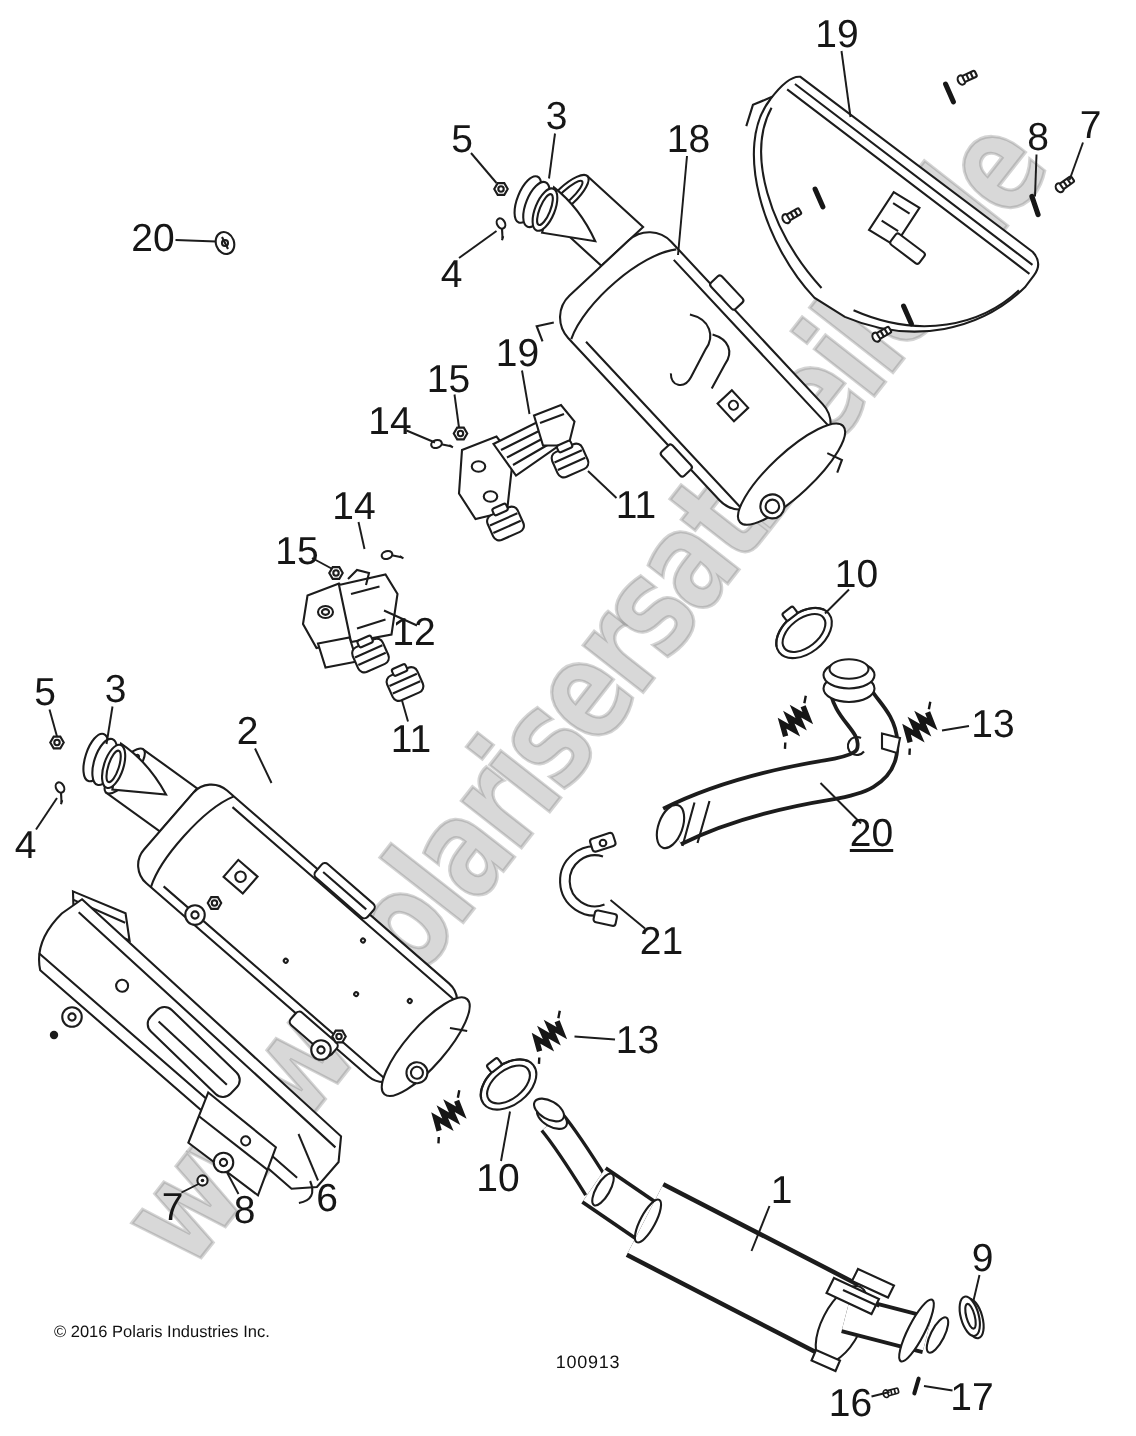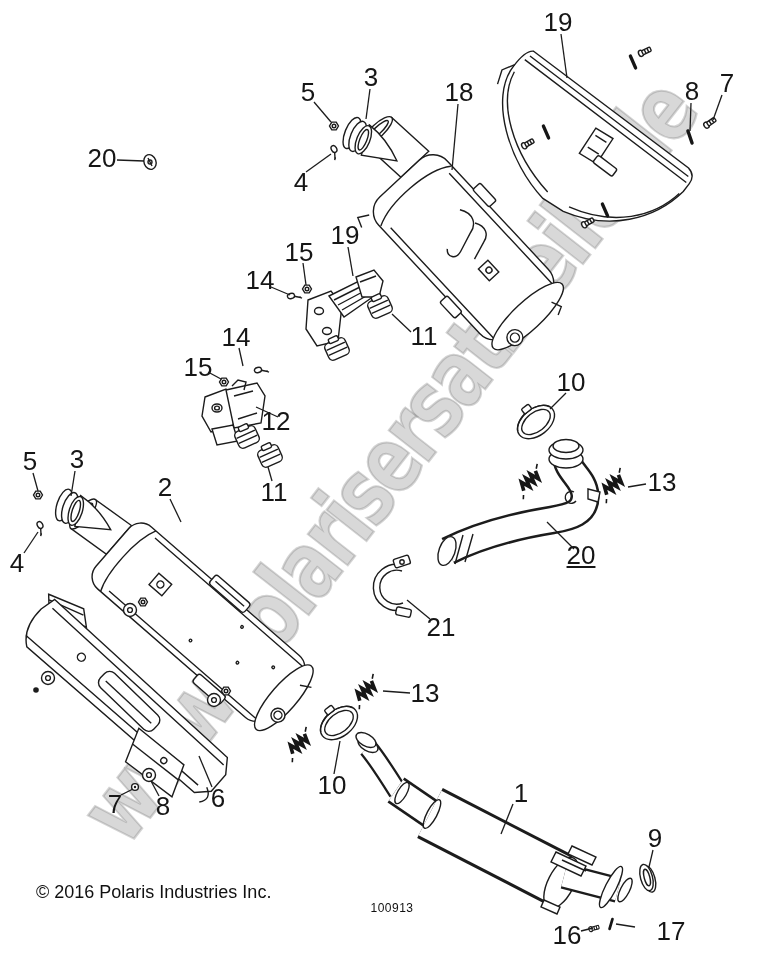--- a/index.html
+++ b/index.html
@@ -10,21 +10,21 @@
              font-family:"DejaVu Sans",sans-serif;font-weight:bold;
              font-size:70px;letter-spacing:-4px;
              color:rgba(158,158,158,0.40);
              -webkit-text-stroke:1.8px rgba(120,120,120,0.32);
              z-index:1;pointer-events:none;}
   svg.art{position:absolute;left:0;top:0;z-index:2;}
   svg.leaders{position:absolute;left:0;top:0;z-index:3;pointer-events:none;}
   svg.leaders line{stroke:#1c1c1c;stroke-width:1.3;}
   .callout{position:absolute;transform:translate(-50%,-50%);z-index:4;
            font-size:26px;color:#161616;line-height:1;}
-  .copyright{position:absolute;left:36px;top:882px;font-size:18px;color:#111;z-index:5;}
+  .copyright{position:absolute;left:36px;top:882px;font-size:11px;color:#111;z-index:5;}
   .partnum{position:absolute;left:392px;top:908px;transform:translate(-50%,-50%);
            font-size:12px;color:#111;letter-spacing:0.5px;z-index:5;}
   .ln{fill:none;stroke:#1c1c1c;stroke-width:1.4;}
   .fw{fill:#ffffff;stroke:#1c1c1c;stroke-width:1.4;}
 </style>
 </head>
 <body>
 
 <div class="stage">
 
@@ -325,19 +325,19 @@
       <div class="callout" style="left: 441px; top: 627px; text-align: right;">21</div>
       <div class="callout" style="left: 17px; top: 563px;">4</div>
       <div class="callout" style="left: 425px; top: 693px;">13</div>
       <div class="callout" style="left: 332px; top: 785px;">10</div>
       <div class="callout" style="left: 218px; top: 798px;">6</div>
       <div class="callout" style="left: 115px; top: 804px;">7</div>
       <div class="callout" style="left: 163px; top: 806px;">8</div>
       <div class="callout" style="left: 521px; top: 793px;">1</div>
       <div class="callout" style="left: 655px; top: 838px;">9</div>
       <div class="callout" style="left: 567px; top: 935px;">16</div>
-      <div class="callout" style="left: 648px; top: 931px; margin-left: 23px;">17</div>
+      <div class="callout" style="left: 648px; top: 931px;">17</div>
     </div>
 
   <div class="copyright">© 2016 Polaris Industries Inc.</div>
   <div class="partnum">100913</div>
 
 </div>
 
 </body></html>

